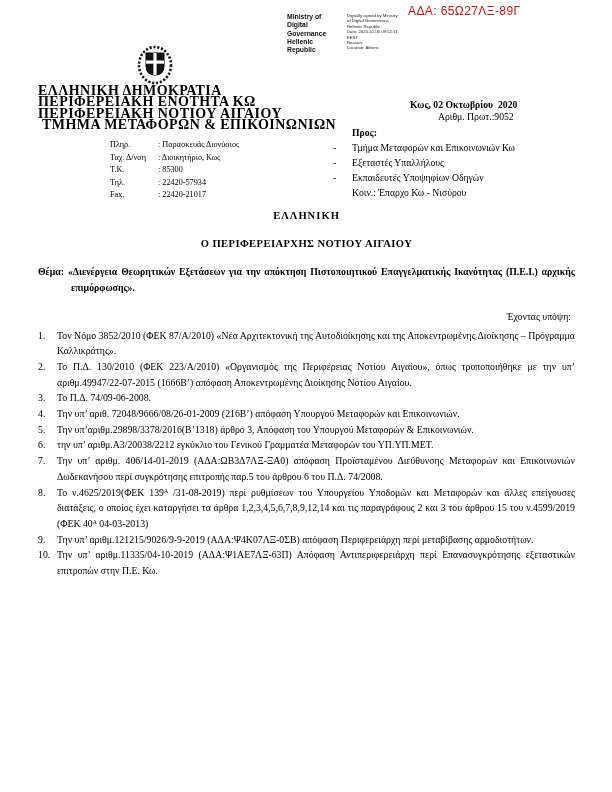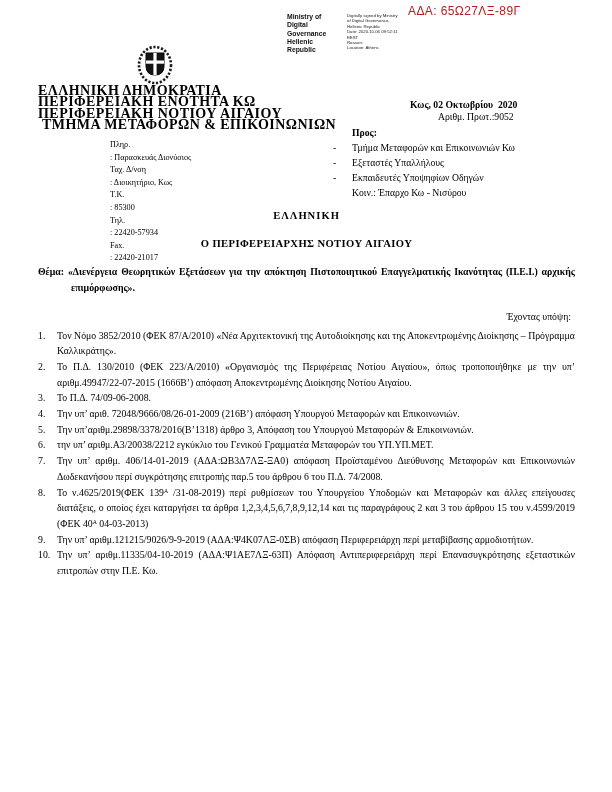--- a/index.html
+++ b/index.html
@@ -15,21 +15,21 @@
   }
   .stamp{position:absolute;top:13px;left:287px;display:flex;gap:5px;
     font-family:"Liberation Sans","DejaVu Sans",sans-serif;}
   .stamp-name{font-size:6.8px;font-weight:bold;line-height:8.3px;width:55px;color:#111;}
   .stamp-sig{font-size:4.3px;line-height:5.4px;color:#222;width:70px;}
   .emblem{position:absolute;top:45px;left:135px;}
   .letterhead{position:absolute;top:85px;left:38px;font-weight:bold;
     font-size:14px;line-height:11.4px;letter-spacing:.45px;}
   .letterhead .lh-indent{padding-left:4px;}
   .contact{position:absolute;top:139px;left:110px;font-size:8.2px;line-height:12.6px;}
-  .contact-row{display:flex;flex-direction:column;}
+  .contact-row{display:flex;}
   .contact-label{width:48px;flex:none;}
   .dateblock{position:absolute;top:99px;left:410px;font-size:9.7px;}
   .place-date{font-weight:bold;white-space:pre;}
   .protocol{margin-top:1px;padding-left:28px;}
   .pros{position:absolute;top:126px;left:333px;font-size:9.7px;line-height:14.9px;width:266px;}
   .pros-heading{font-weight:bold;padding-left:19px;}
   .pros-row{display:flex;}
   .pros-dash{width:19px;flex:none;}
   .pros-cc{padding-left:19px;}
   .main{position:absolute;top:208px;left:38px;width:537px;font-size:9.8px;line-height:15.7px;}

